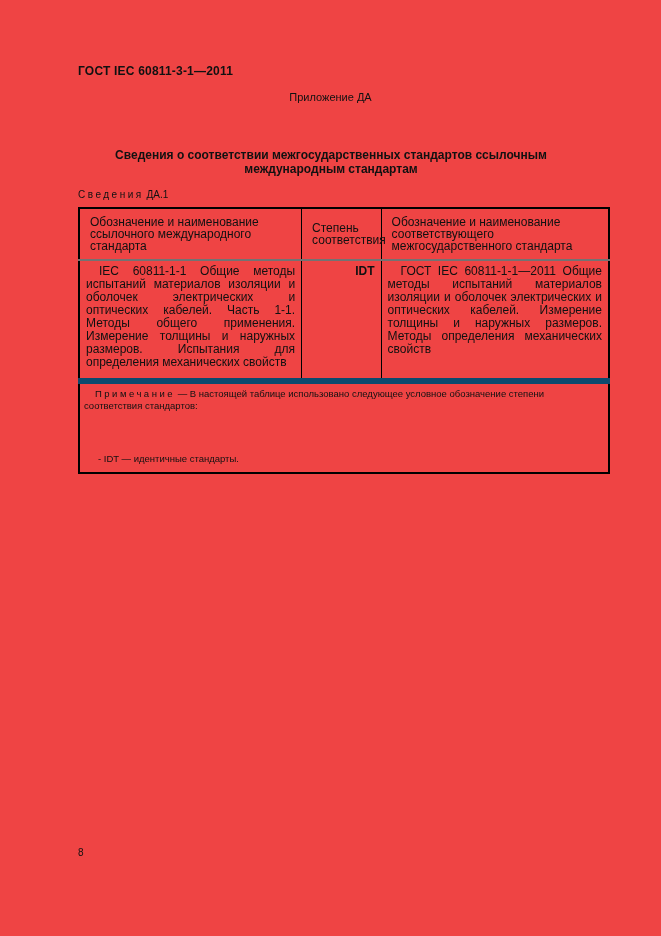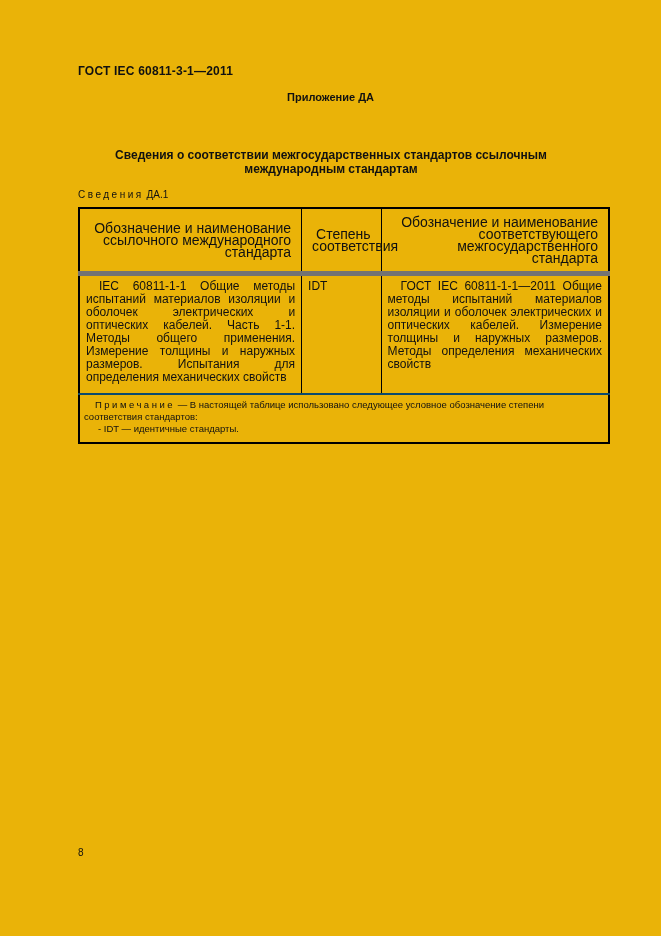--- a/index.html
+++ b/index.html
@@ -8,39 +8,39 @@
     width: 661px;
     height: 936px;
     position: relative;
     font-family: "Liberation Sans", sans-serif;
     color: #111111;
     overflow: hidden;
   }
   .page {
     position: absolute;
     inset: 0;
-    background: #eab308;
+    background: #ef4444;
     padding-left: 28px;
   }
   .doc-code {
     position: absolute;
     top: 64px;
     left: 78px;
     font-size: 12px;
     font-weight: bold;
     letter-spacing: 0.2px;
   }
   .annex-block {
     position: absolute;
     top: 90px;
     left: 0;
     width: 661px;
     text-align: center;
     font-size: 11px;
-    font-weight: bold;
+    font-weight: normal;
     line-height: 14px;
   }
   .main-title {
     position: absolute;
     top: 148px;
     left: 115px;
     width: 432px;
     text-align: center;
     font-size: 12px;
     font-weight: bold;
@@ -60,52 +60,53 @@
     width: 532px;
     border-collapse: collapse;
     table-layout: fixed;
   }
   table.ref-table td, table.ref-table th {
     border: 1px solid #000;
     vertical-align: top;
   }
   table.ref-table { border: 2px solid #000; }
   tr.header-row th {
-    border-bottom: 5px solid #737373;
+    border-bottom: 2px solid #737373;
     font-weight: normal;
-    font-size: 14px;
+    font-size: 12px;
     line-height: 12px;
-    text-align: right;
+    text-align: left;
     vertical-align: middle;
     padding: 7px 10px;
   }
   .col-ref   { width: 42%; }
   .col-deg   { width: 15%; }
   .col-inter { width: 43%; }
   tr.body-row td {
     font-size: 12px;
     line-height: 13px;
     padding: 4px 6px 9px 6px;
   }
   td.cell-justify {
     text-align: justify;
     text-indent: 13px;
   }
   td.cell-center {
-    text-align: left;
+    text-align: right;
     text-indent: 0;
+    font-weight: bold;
   }
   tr.note-row td {
-    border-top: 2px solid #0c4a6e;
+    border-top: 6px solid #0c4a6e;
     font-size: 9.5px;
     line-height: 12px;
     padding: 4px 8px 7px 4px;
   }
   .note-para { text-indent: 11px; }
-  .note-item { margin-left: 14px; }
+  .note-item { margin-left: 14px; margin-top: 41px; }
   .page-number {
     position: absolute;
     top: 847px;
     left: 78px;
     font-size: 10px;
   }
 </style>
 </head>
 <body>
 

